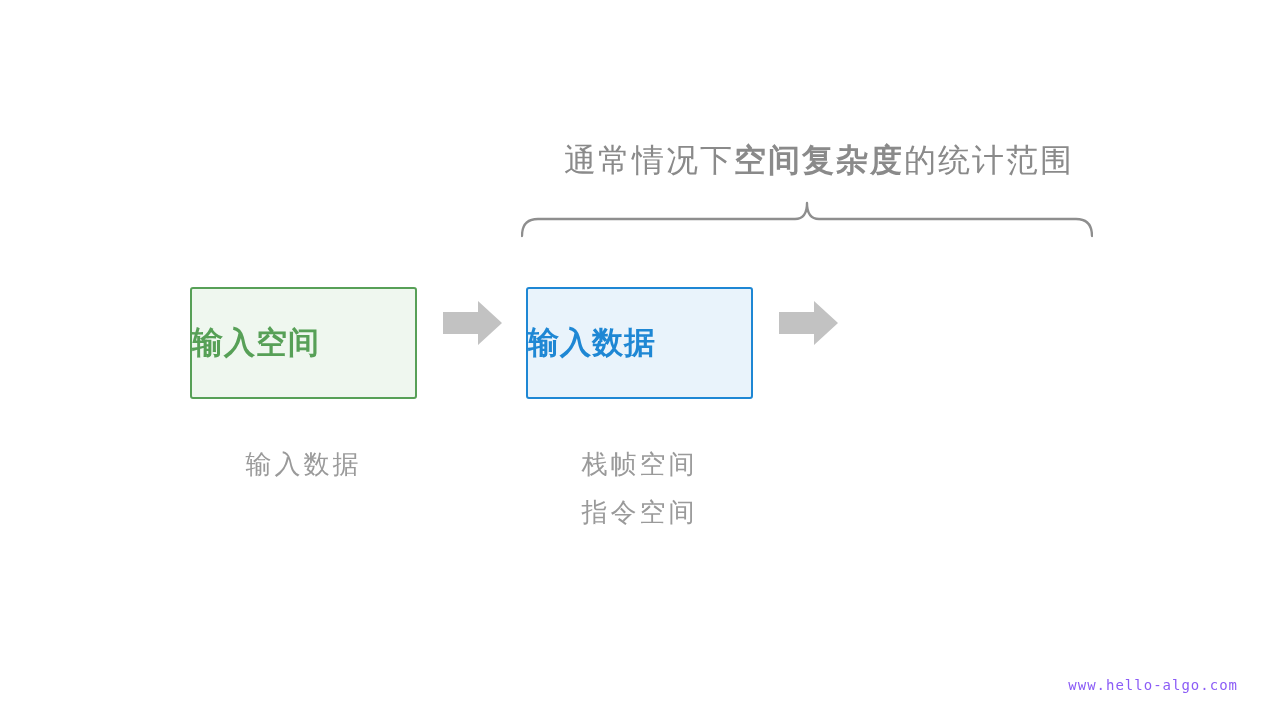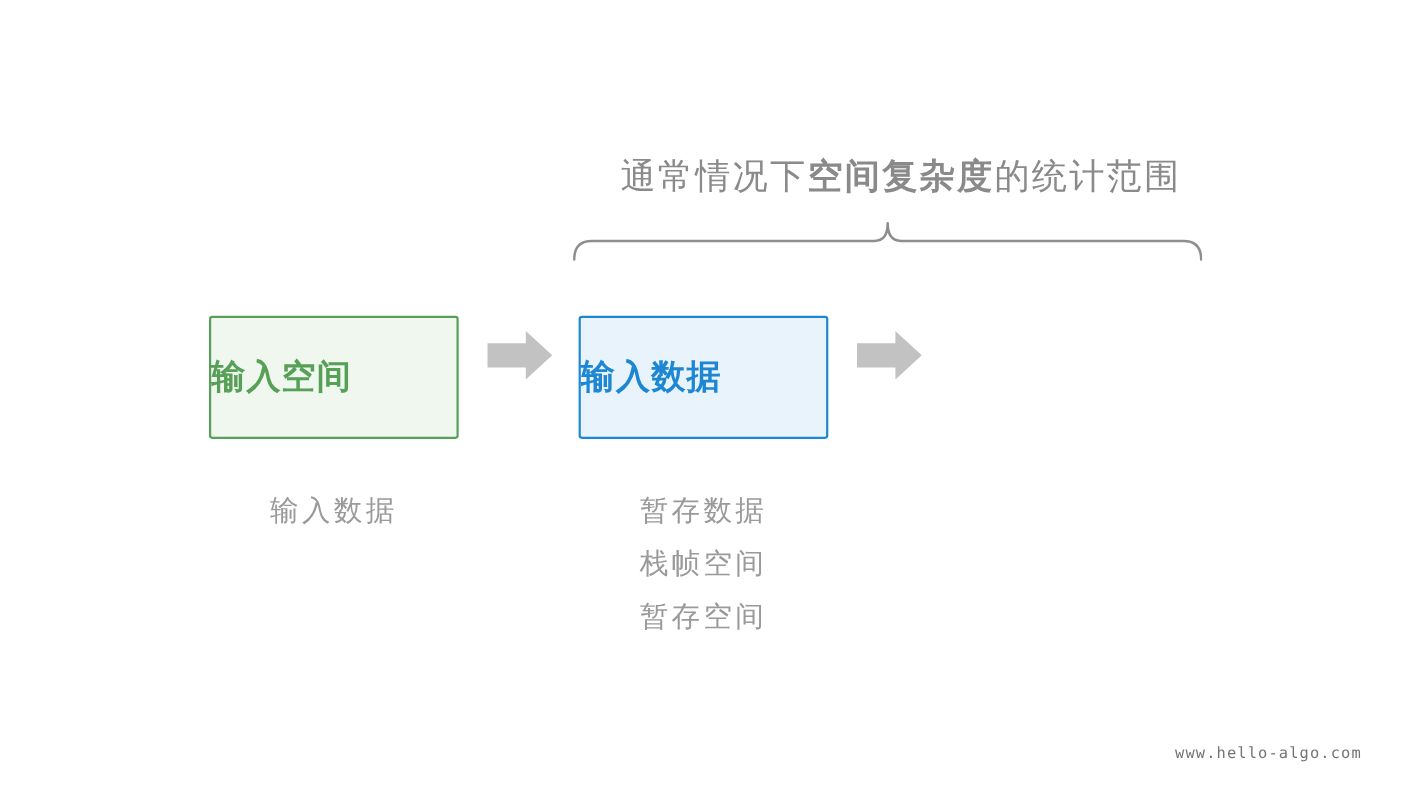--- a/index.html
+++ b/index.html
@@ -99,21 +99,20 @@
   <svg class="arrow arrow-2" viewBox="0 0 60 46">
     <polygon points="0,12 35,12 35,1 59,23 35,45 35,34 0,34" fill="#c2c2c2"></polygon>
   </svg>
 
 
   <div class="note note-1" style="color: rgb(154, 154, 154);">
     <div>输入数据</div>
   </div>
 
   <div class="note note-2" style="color: rgb(154, 154, 154);">
-    <div>暂存数据</div>
     <div>栈帧空间</div>
-    <div>暂存空间</div>
+    <div>指令空间</div>
   </div>
 
 
-  <div class="watermark" style="color: #737373;">www.hello-algo.com</div>
+  <div class="watermark" style="color: #8b5cf6;">www.hello-algo.com</div>
 
 </div>
 
 </body></html>

